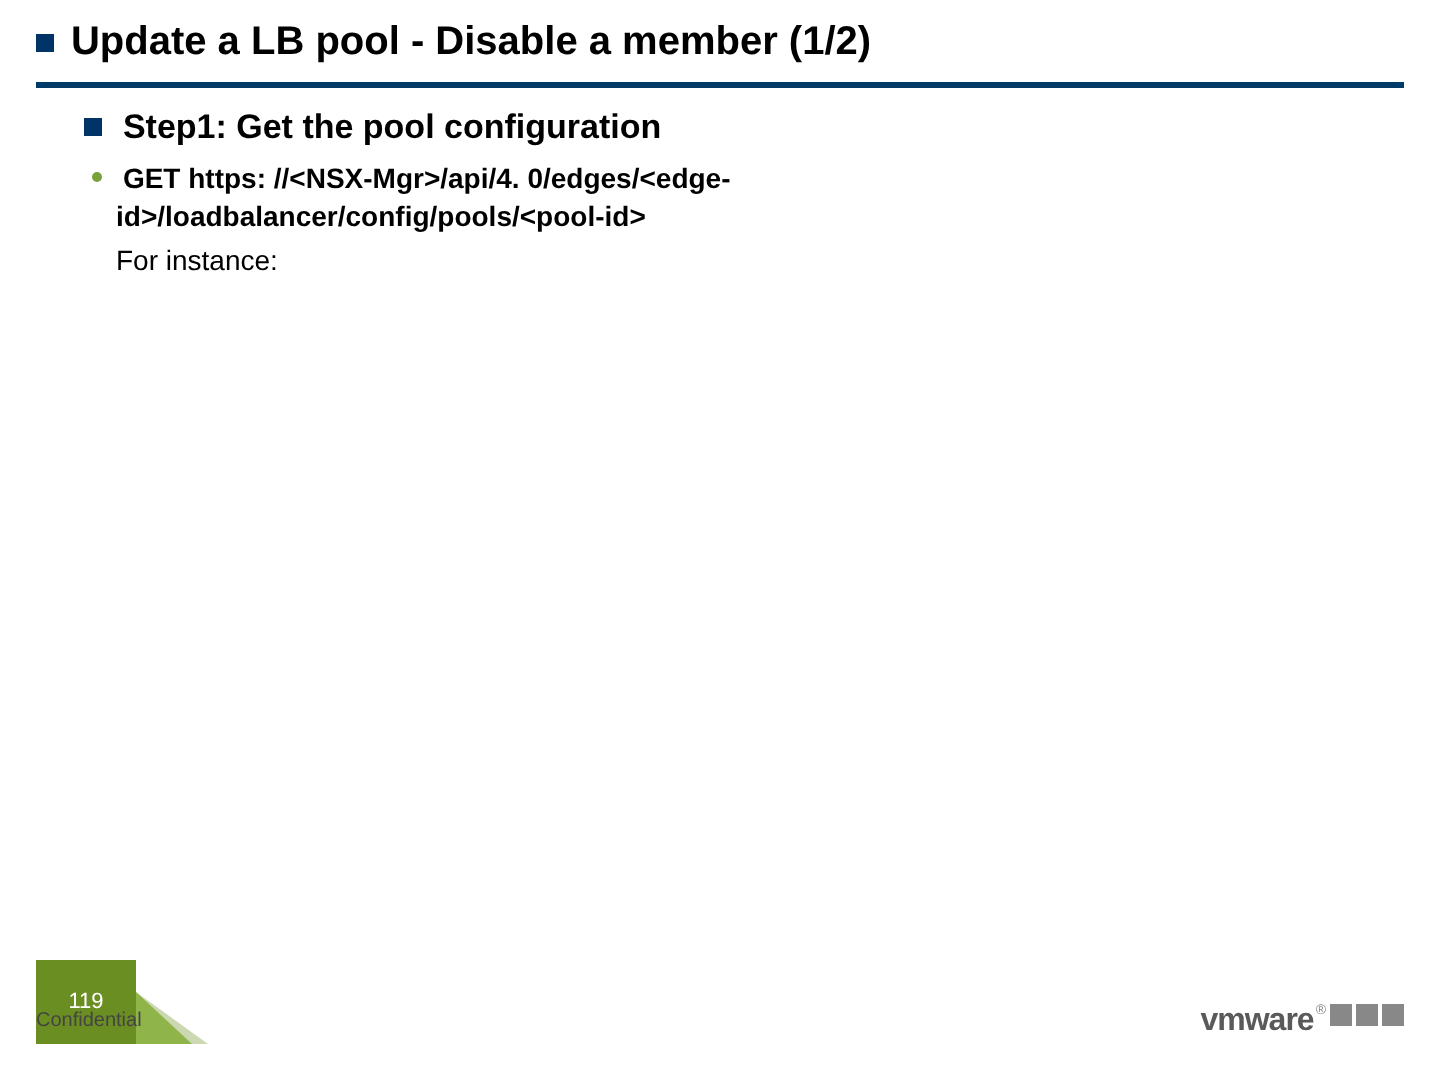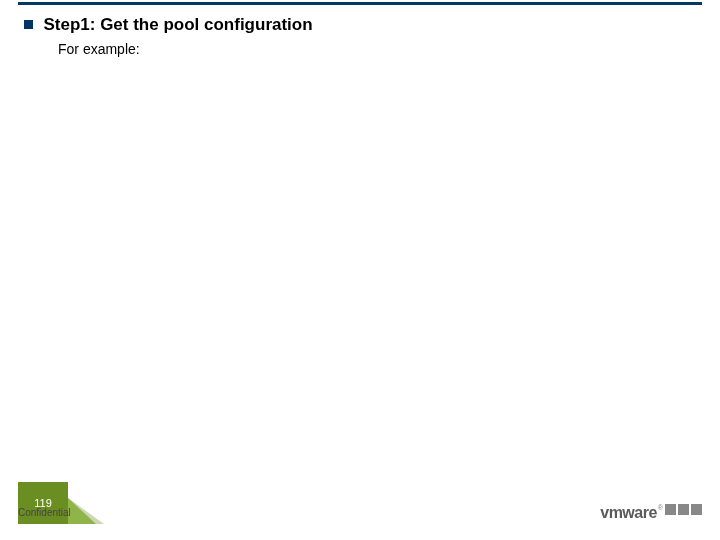--- a/index.html
+++ b/index.html
@@ -3,21 +3,21 @@
 <meta charset="utf-8">
 <style>
   * { box-sizing: border-box; margin: 0; padding: 0; }
   html, body { width: 720px; height: 540px; font-family: Arial, Helvetica, sans-serif; background: #fff; color: #000; }
   .slide { position: relative; width: 720px; height: 540px; }
   .title-row { padding: 10px 18px 6px 18px; }
   .title-row .bullet { display: inline-block; width: 9px; height: 9px; background: #036; margin-right: 4px; vertical-align: 1px; }
   .title-text { display: inline; font-size: 20px; font-weight: bold; color: #000; }
   .title-underline { height: 3px; background: #003a66; margin: 2px 18px 0 18px; }
   .content { padding: 10px 30px 0 24px; }
-  .step-row { margin-bottom: 4px; }
+  .step-row { margin-bottom: 4px; margin-left: 18px; }
   .step-row .bullet { display: inline-block; width: 9px; height: 9px; background: #036; margin-right: 6px; vertical-align: 1px; }
   .step-text { display: inline; font-size: 17px; font-weight: bold; }
   .sub { margin: 6px 0 0 22px; }
   .sub-row { margin-bottom: 2px; }
   .dot { display: inline-block; width: 5px; height: 5px; border-radius: 50%; background: #7aa23b; margin-right: 6px; vertical-align: 3px; }
   .api-text { display: inline; font-size: 14px; font-weight: bold; line-height: 1.35; max-width: 560px; }
   .api-text2 { display: block; font-size: 14px; font-weight: bold; line-height: 1.35; margin-left: 12px; }
   .instance { font-size: 14px; margin: 4px 0 4px 12px; }
   .code { font-family: "Courier New", Courier, monospace; font-size: 13px; white-space: pre-line; margin: 4px 0 0 12px; line-height: 1.35; }
   .note { font-size: 12.5px; margin: 24px 0 0 12px; }
@@ -32,29 +32,38 @@
   .boxes { display: flex; margin-left: 2px; }
   .bx { width: 11px; height: 11px; background: #888; }
   .bx + .bx { margin-left: 2px; }
   .logo-sup { font-size: 7px; vertical-align: top; color: #888; margin-left: 1px; }
 </style>
 </head>
 <body>
 
 <div class="slide">
 
+  <div class="title-row">
+    <span class="bullet"></span>
+    <span class="title-text">Update a LB pool - Disable a member (1/2)</span>
+  </div>
   <div class="title-underline"></div>
 
   <div class="content">
     <div class="step-row">
       <span class="bullet"></span>
       <span class="step-text">Step1: Get the pool configuration</span>
     </div>
     <div class="sub">
-      <div class="instance">For example:</div>
+      <div class="sub-row">
+        <span class="dot"></span>
+        <span class="api-text">GET https: //&lt;NSX-Mgr&gt;/api/4. 0/edges/&lt;edge-</span>
+        <span class="api-text2">id&gt;/loadbalancer/config/pools/&lt;pool-id&gt;</span>
+      </div>
+      <div class="instance">For instance:</div>
     </div>
   </div>
 
   <div class="footer">
     <div class="footer-bar">
       <span class="page-num">119</span>
     </div>
     <div class="tri2"></div>
     <div class="tri"></div>
     <div class="conf">Confidential</div>

